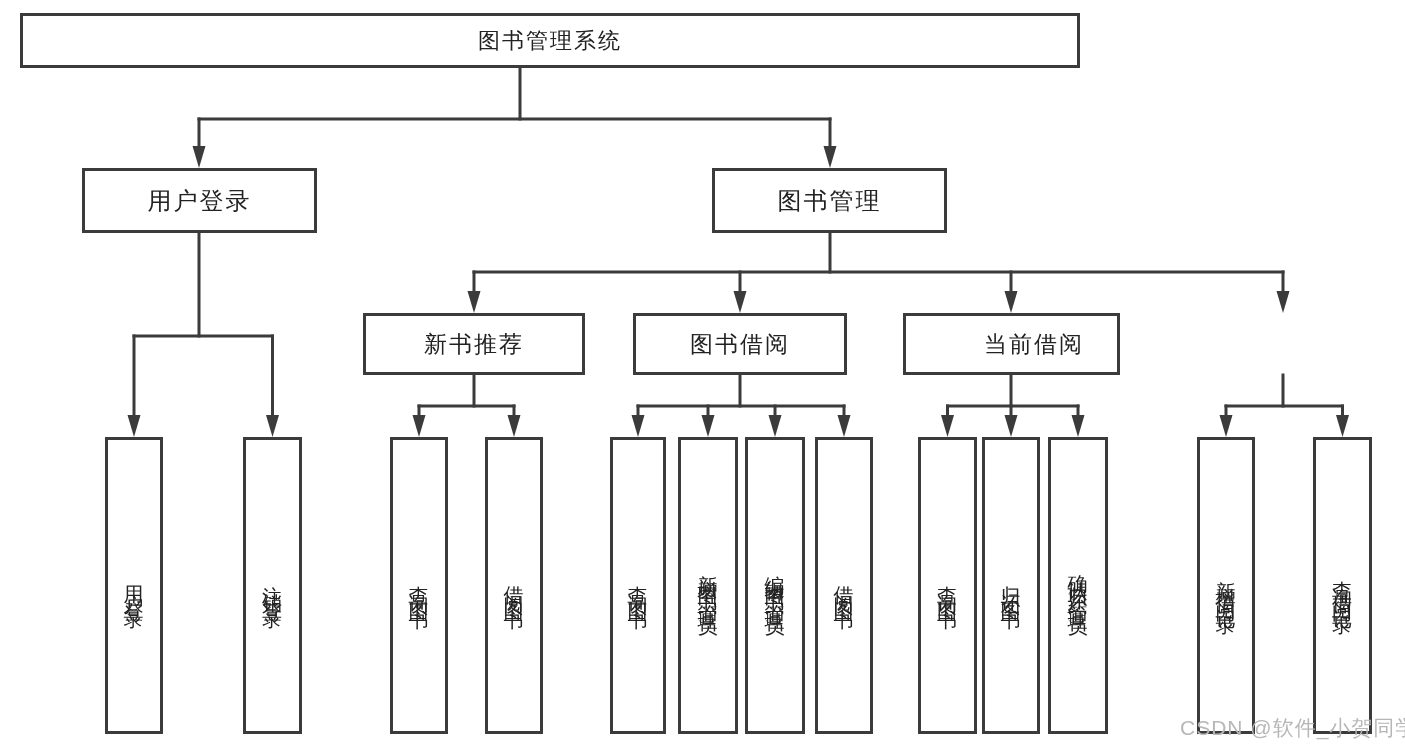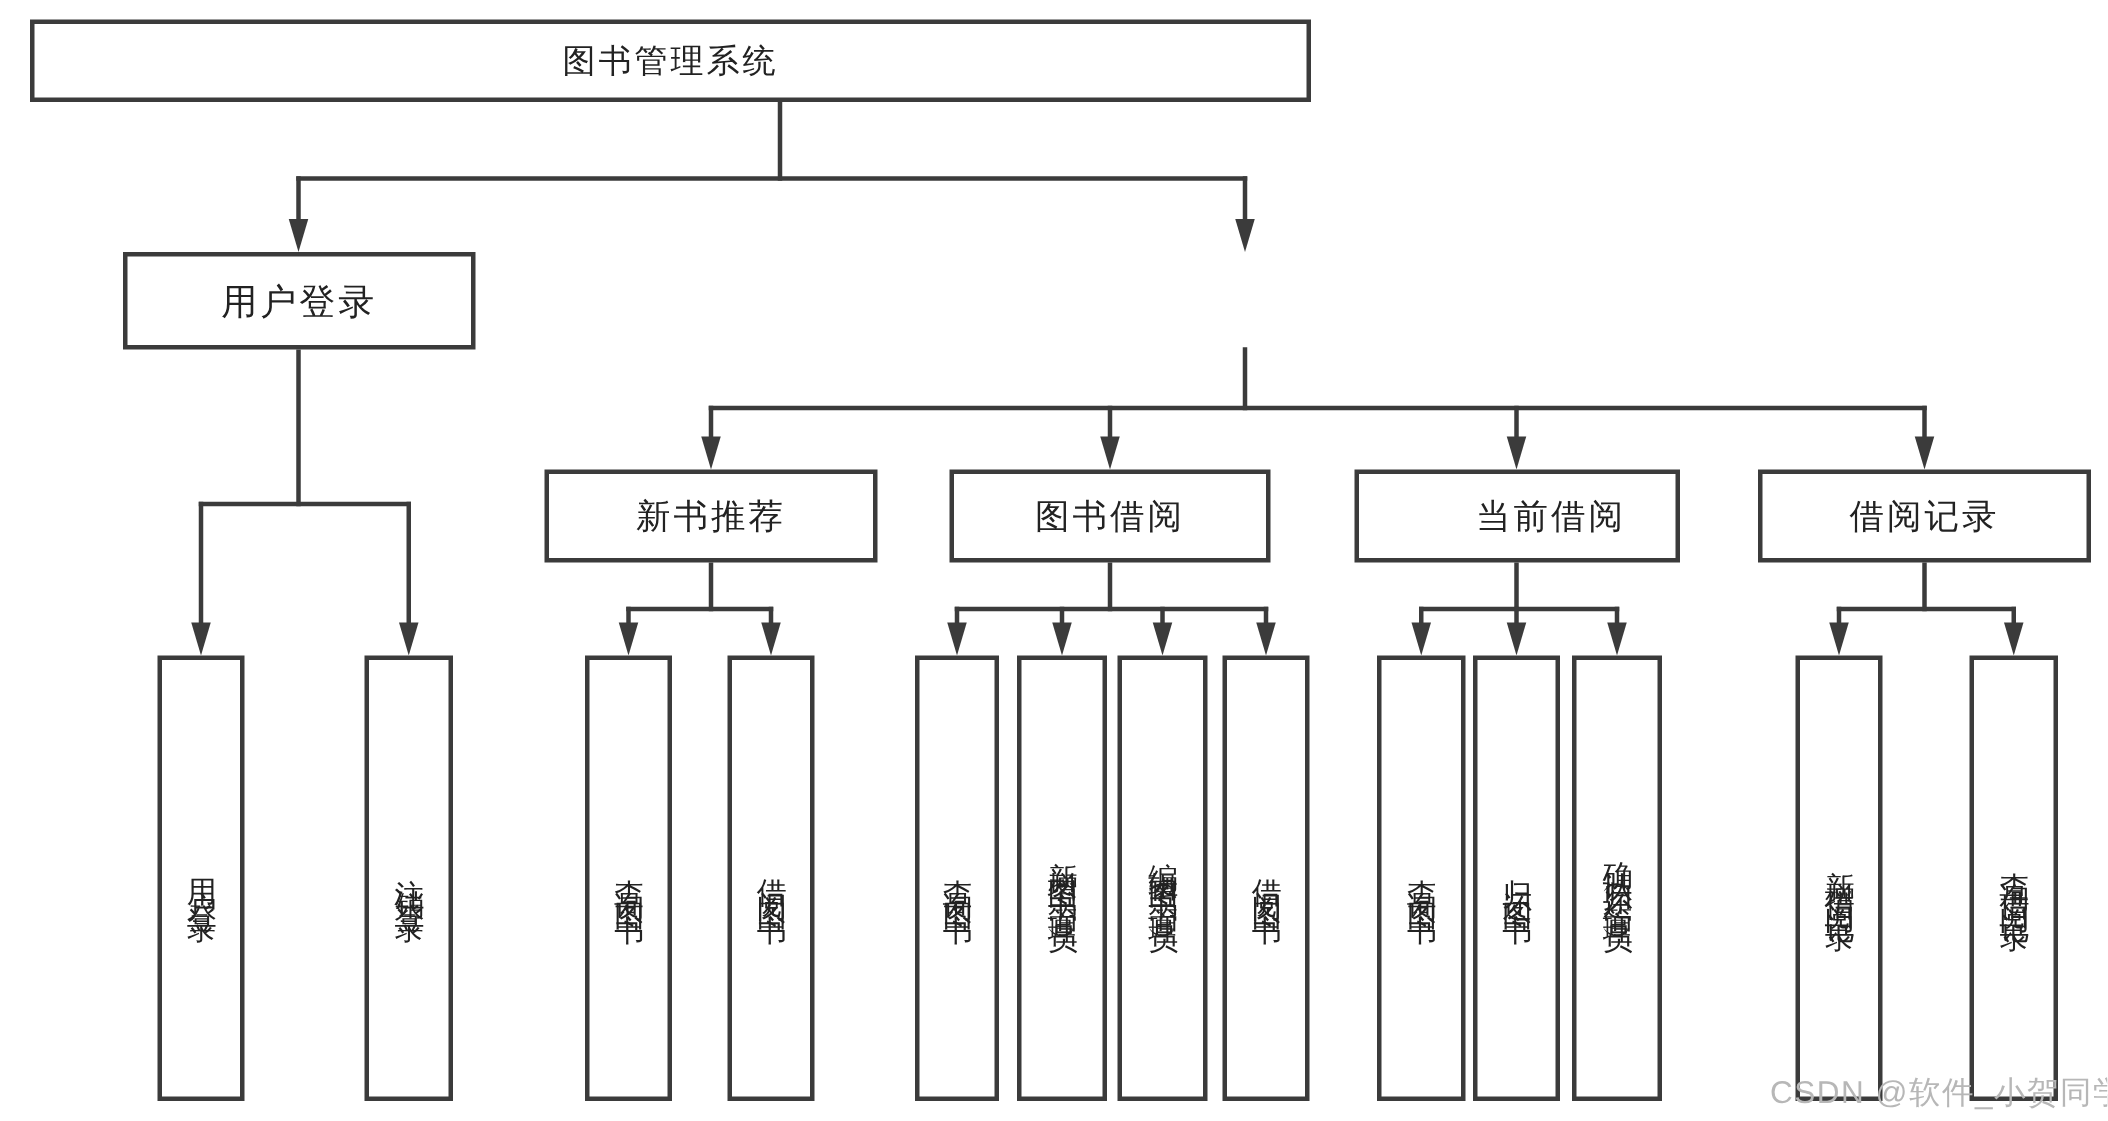--- a/index.html
+++ b/index.html
@@ -33,21 +33,21 @@
     border:3px solid var(--line);
     background:#ffffff;
     display:flex;align-items:center;justify-content:center;
     writing-mode:vertical-rl;
     text-orientation:mixed;
     font-size:20px;
     letter-spacing:8px;
     line-height:1;
   }
   
-  #n-root{left:20px;top:13px;width:854px;height:55px;font-family:Liberation Mono, monospace;}
+  #n-root{left:20px;top:13px;width:1060px;height:55px;font-family:Liberation Mono, monospace;}
   #n-userlogin{left:82px;top:168px;width:235px;height:65px;}
   #n-bookmgmt{left:712px;top:168px;width:235px;height:65px;}
   #n-newbook{left:363px;top:313px;width:222px;height:62px;}
   #n-bookborrow{left:633px;top:313px;width:214px;height:62px;}
   #n-currentborrow{left:903px;top:313px;width:217px;height:62px;padding-left:45px;}
   #n-borrowrecord{left:1172px;top:313px;width:222px;height:62px;}
   .leaf{top:437px;height:297px;}
   #lf-a1{left:105px;width:58px;}
   #lf-a2{left:243px;width:59px;}
   #lf-b1{left:390px;width:58px;}
@@ -134,25 +134,25 @@
       <path d="M1004.5 415 L1017.5 415 L1011 437 Z"></path>
       <path d="M1071.5 415 L1084.5 415 L1078 437 Z"></path>
       <path d="M1219.5 415 L1232.5 415 L1226 437 Z"></path>
       <path d="M1336 415 L1349 415 L1342.5 437 Z"></path>
     </g>
   </svg>
 
   <div class="node root" id="n-root">图书管理系统</div>
 
   <div class="node l2" id="n-userlogin">用户登录</div>
+  <div class="node l2" id="n-bookmgmt">图书管理</div>
 
   <div class="node" id="n-bookborrow">图书借阅</div>
   <div class="node" id="n-newbook">新书推荐</div>
   <div class="node" id="n-currentborrow">当前借阅</div>
-  <div class="node" id="n-borrowrecord">借阅记录</div>
 
   <div class="leaf" id="lf-a1">用户登录</div>
   <div class="leaf" id="lf-a2">注销登录</div>
 
   <div class="leaf" id="lf-b1">查询图书</div>
   <div class="leaf" id="lf-b2">借阅图书</div>
 
   <div class="leaf" id="lf-c1">查询图书</div>
   <div class="leaf" id="lf-c2">新增图书（管理员）</div>
   <div class="leaf" id="lf-c3">编辑图书（管理员）</div>

